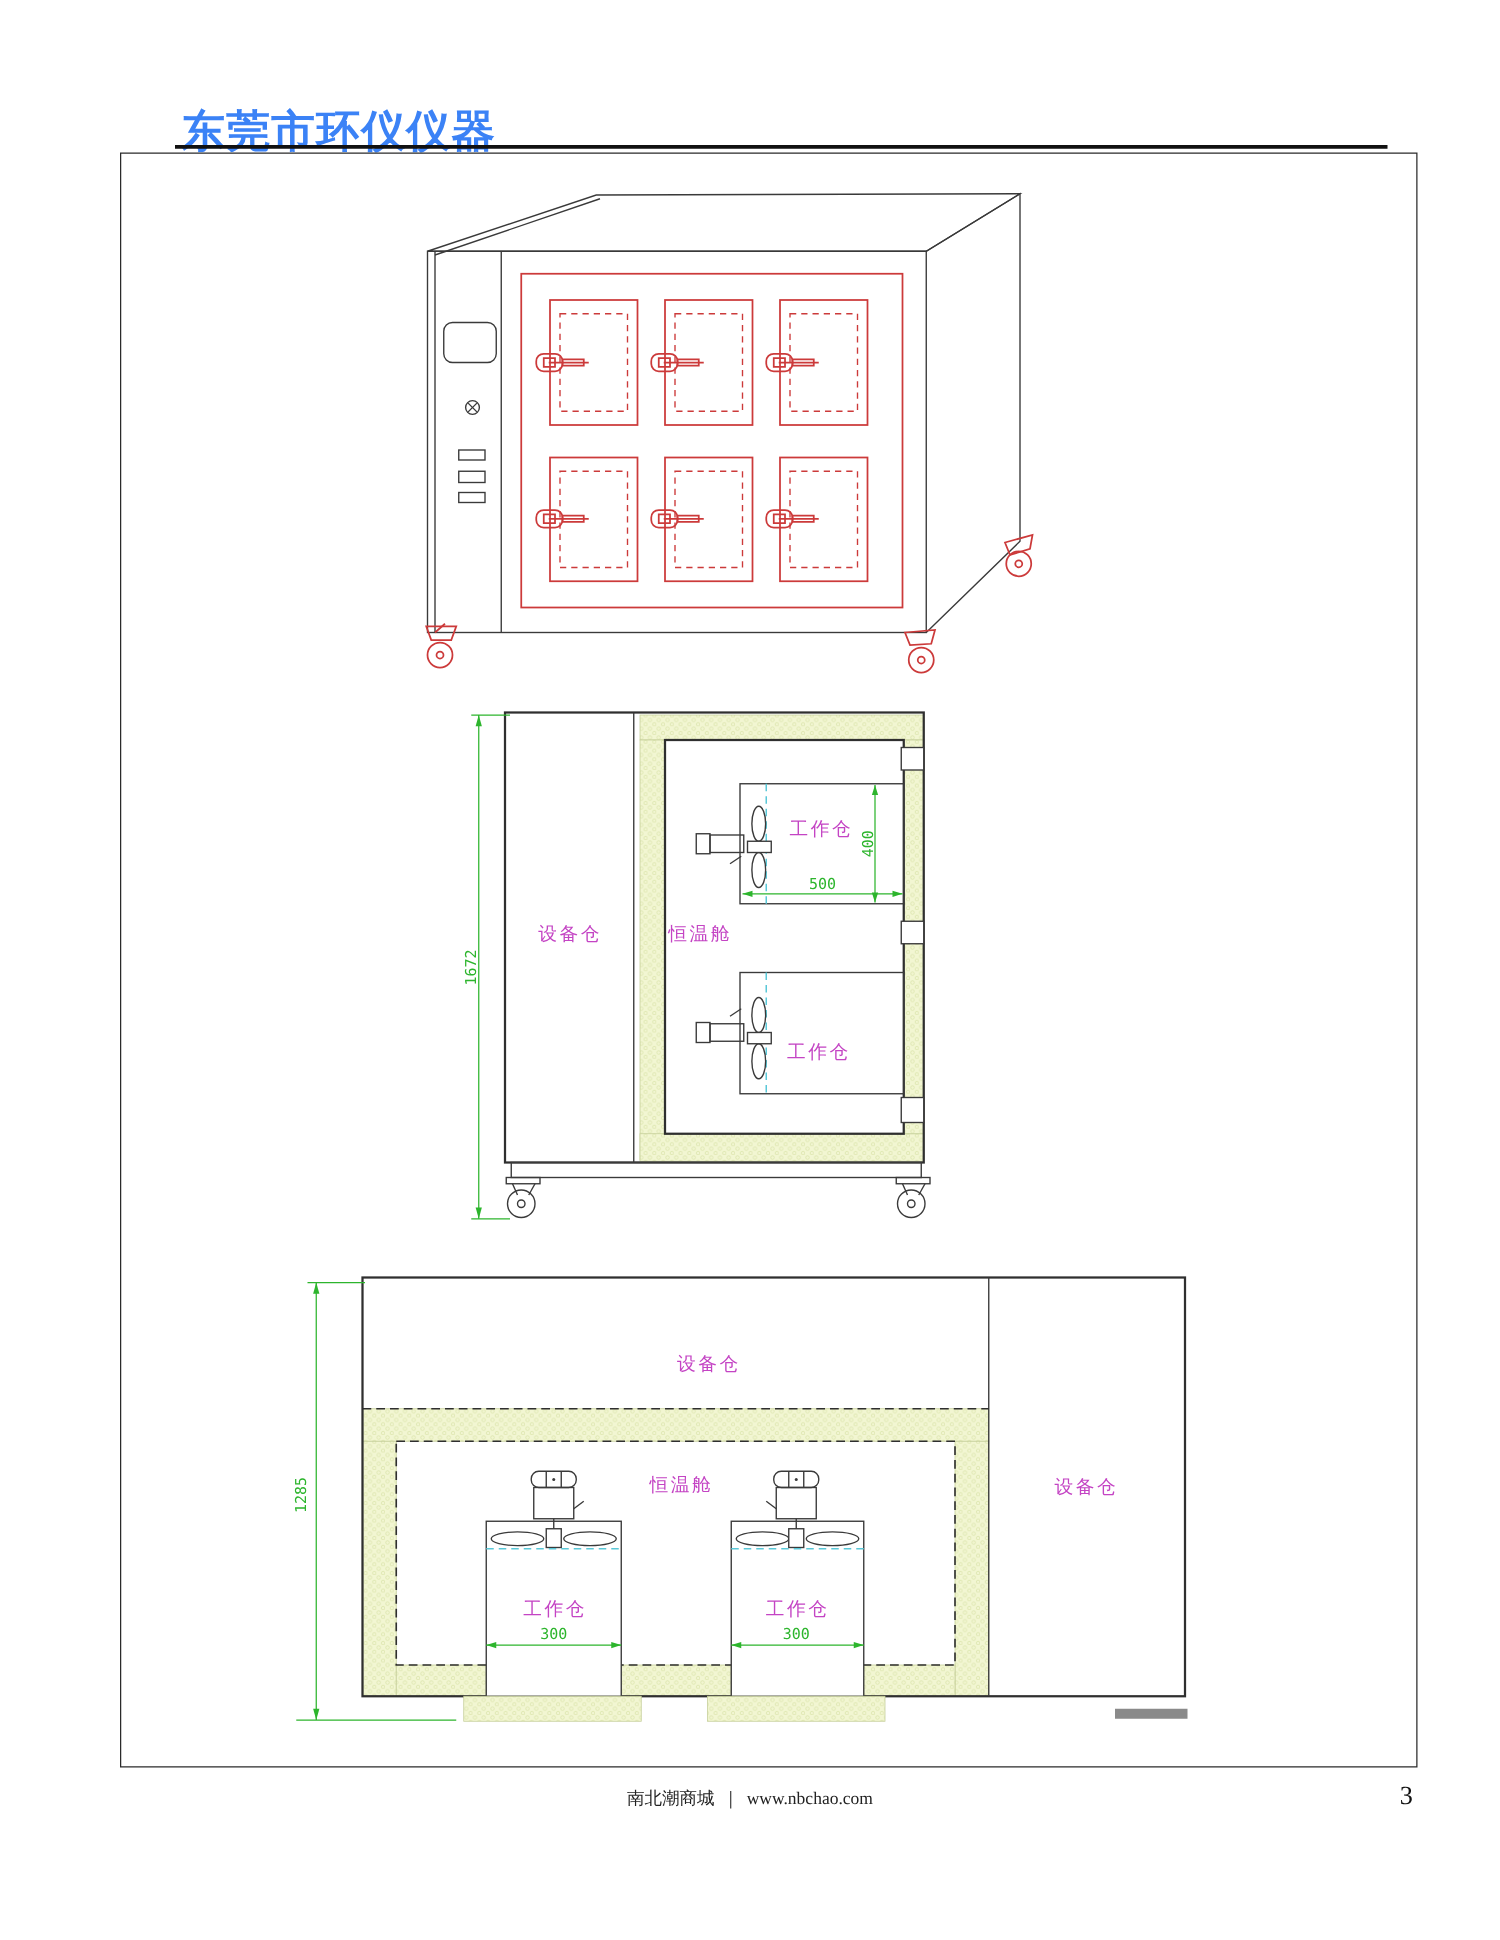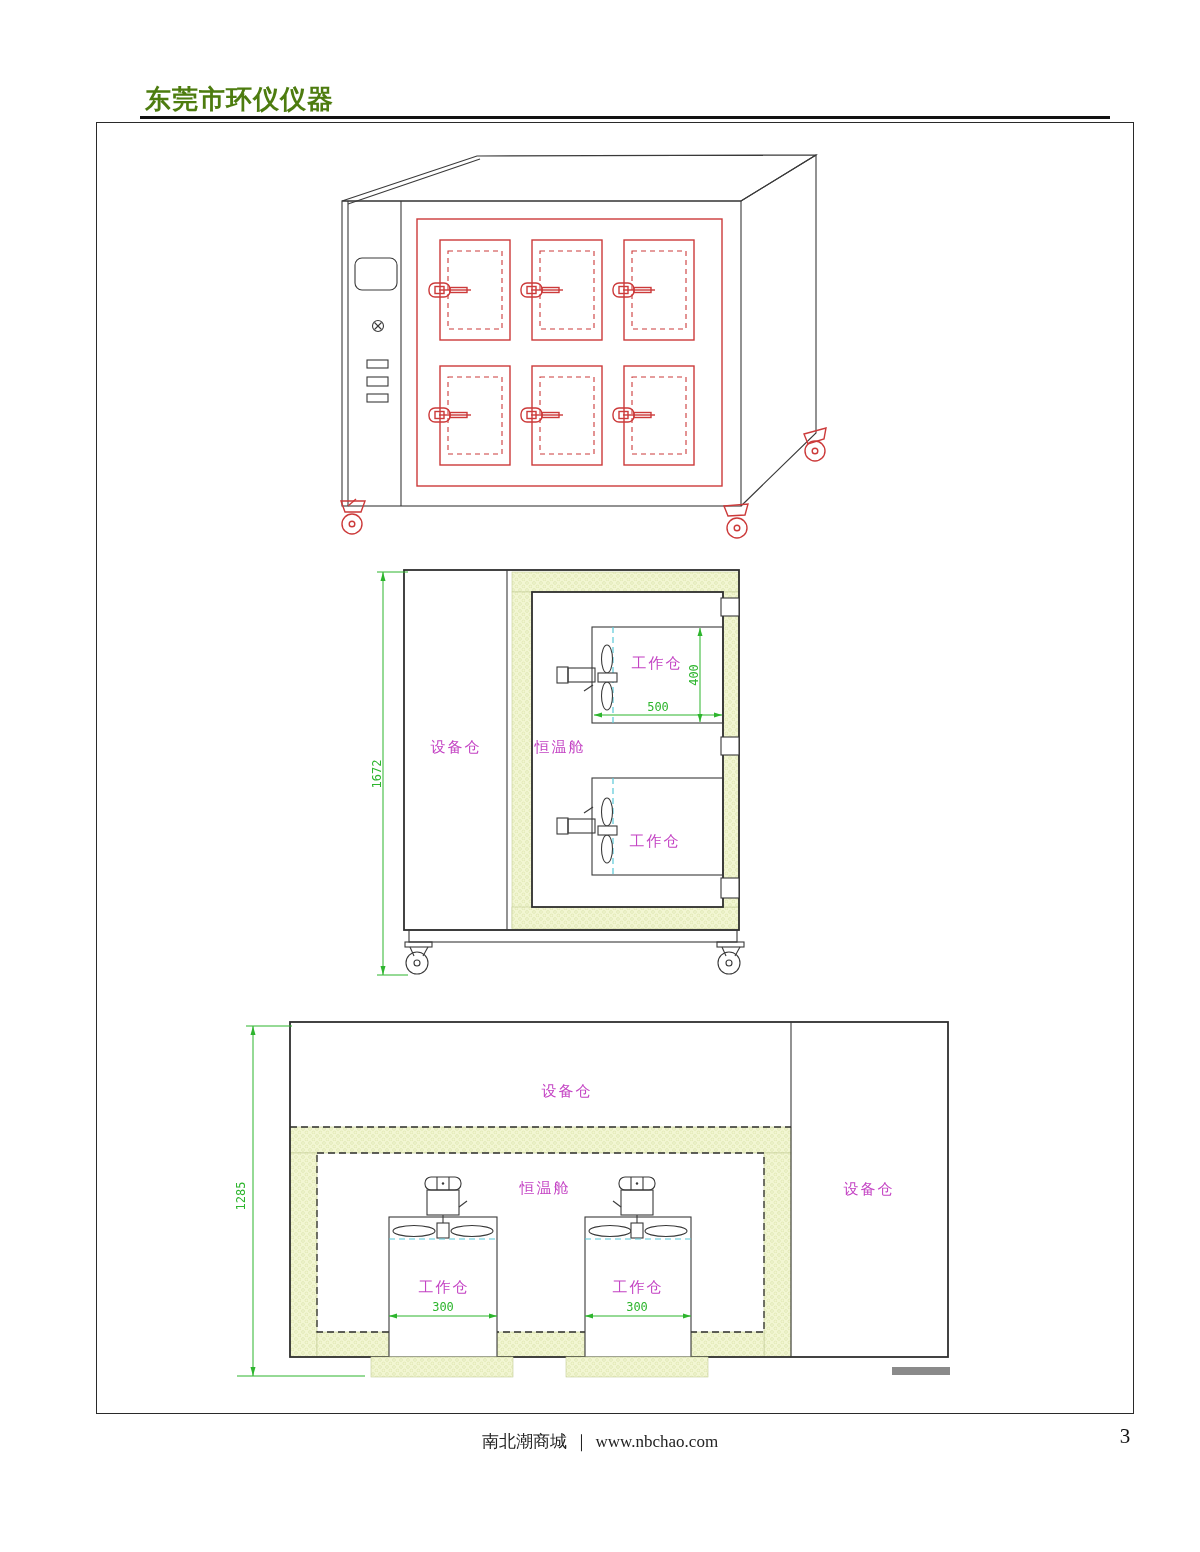--- a/index.html
+++ b/index.html
@@ -1,25 +1,25 @@
 <!DOCTYPE html>
 <html><head>
 <meta charset="utf-8">
 <style>
   html,body{margin:0;padding:0;background:#fff;}
   .page{position:relative;width:1200px;height:1552px;background:#fff;overflow:hidden;
         font-family:"Liberation Sans",sans-serif;}
-  .brand{position:absolute;left:145px;top:82px;font-size:26px;font-weight:bold;
-         color:#4d7c0f;letter-spacing:1px;}
+  .brand{position:absolute;left:145px;top:82px;font-size:35px;font-weight:bold;
+         color:#3b82f6;letter-spacing:1px;}
   .brand-underline{position:absolute;left:140px;top:116px;width:970px;height:3px;background:#111;}
   .content-box{position:absolute;left:96px;top:122px;width:1036px;height:1290px;
                border:1px solid #2a2a2a;background:#fff;}
   .drawings{position:absolute;left:0;top:0;}
   .footer{position:absolute;left:0;top:1430px;width:1200px;text-align:center;
-          font-family:"Liberation Serif",serif;font-size:17px;color:#222;}
+          font-family:"Liberation Serif",serif;font-size:14px;color:#222;}
   .footer .sep{padding:0 6px;}
   .page-number{position:absolute;left:1105px;top:1424px;width:40px;text-align:center;
                font-family:"Liberation Serif",serif;font-size:21px;color:#111;}
   
   .k{stroke:#3a3a3a;fill:none;stroke-width:1.1;}
   .k2{stroke:#2f2f2f;fill:none;stroke-width:1.8;}
   .kd{stroke:#2f2f2f;fill:none;stroke-width:1.3;stroke-dasharray:7 4;}
   .r{stroke:#cc3a3a;fill:none;stroke-width:1.4;}
   .rd{stroke:#cc3a3a;fill:none;stroke-width:1.1;stroke-dasharray:5 4;}
   .g{stroke:#2db52d;fill:none;stroke-width:1;}

